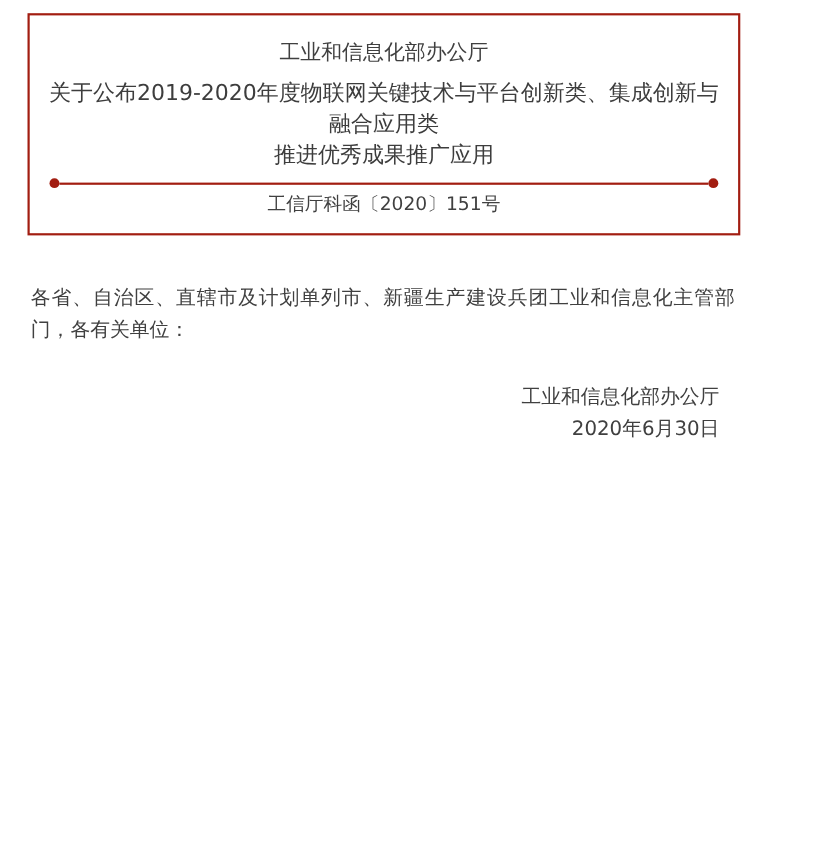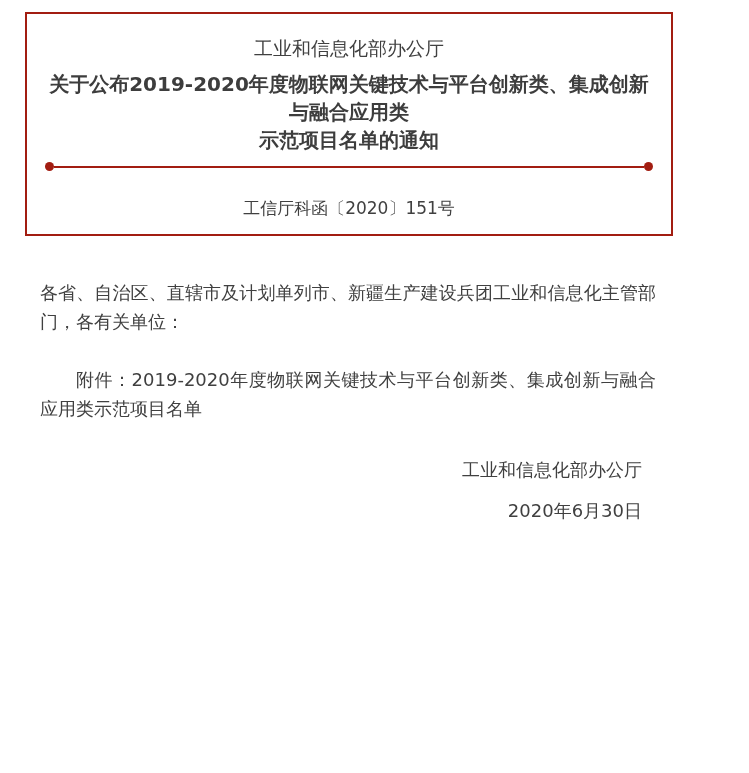--- a/index.html
+++ b/index.html
@@ -25,21 +25,21 @@
     text-align:center;
   }
   .dept{
     font-size:19px;
     line-height:24px;
     color:var(--text);
   }
   .title{
     margin:10px 0 0;
     font-size:20px;
-    font-weight:bold;
+    font-weight:normal;
     line-height:28px;
     color:#3d3d3d;
   }
   .title-line{display:block;}
   .divider{
     display:flex;
     align-items:center;
     margin:8px 2px 0;
   }
   .divider .dot{
@@ -47,69 +47,68 @@
     border-radius:50%;
     background:var(--accent);
     flex:0 0 auto;
   }
   .divider .rule{
     flex:1 1 auto;
     height:2px;
     background:var(--accent);
   }
   .doc-number{
-    margin-top:25px;
+    margin-top:3px;
     font-size:17px;
     line-height:24px;
   }
 
   
   .content{
     margin:42px 28px 0 28px;
     font-size:18px;
     line-height:29px;
     text-align:justify;
   }
-  .content p{margin:12px;}
+  .content p{margin:0;}
   .content p + p{margin-top:29px;}
   .indent{text-indent:2em;}
   .sign{
     text-align:right;
     padding-right:14px;
   }
   .content p.sign-first{margin-top:32px;}
   .content p.sign + p.sign{margin-top:0;}
 </style>
 </head>
 <body>
 
 <div class="page">
 
   <div class="notice-box">
     <div class="dept">工业和信息化部办公厅</div>
 
     <h1 class="title">
       <span class="title-line">关于公布2019-2020年度物联网关键技术与平台创新类、集成创新与融合应用类</span>
-      <span class="title-line">示范项目名单的通知</span>
+      <span class="title-line">推进优秀成果推广应用</span>
     </h1>
 
     <div class="divider">
       <span class="dot"></span>
       <span class="rule"></span>
       <span class="dot"></span>
     </div>
 
     <div class="doc-number">工信厅科函〔2020〕151号</div>
   </div>
 
   <div class="content">
     <p class="salutation">各省、自治区、直辖市及计划单列市、新疆生产建设兵团工业和信息化主管部门，各有关单位：</p>
 
 
 
-    <p class="indent">附件：2019-2020年度物联网关键技术与平台创新类、集成创新与融合应用类示范项目名单</p>
 
     <p class="sign sign-first">工业和信息化部办公厅</p>
 
     <p class="sign">2020年6月30日</p>
   </div>
 
 </div>
 
 </body></html>

